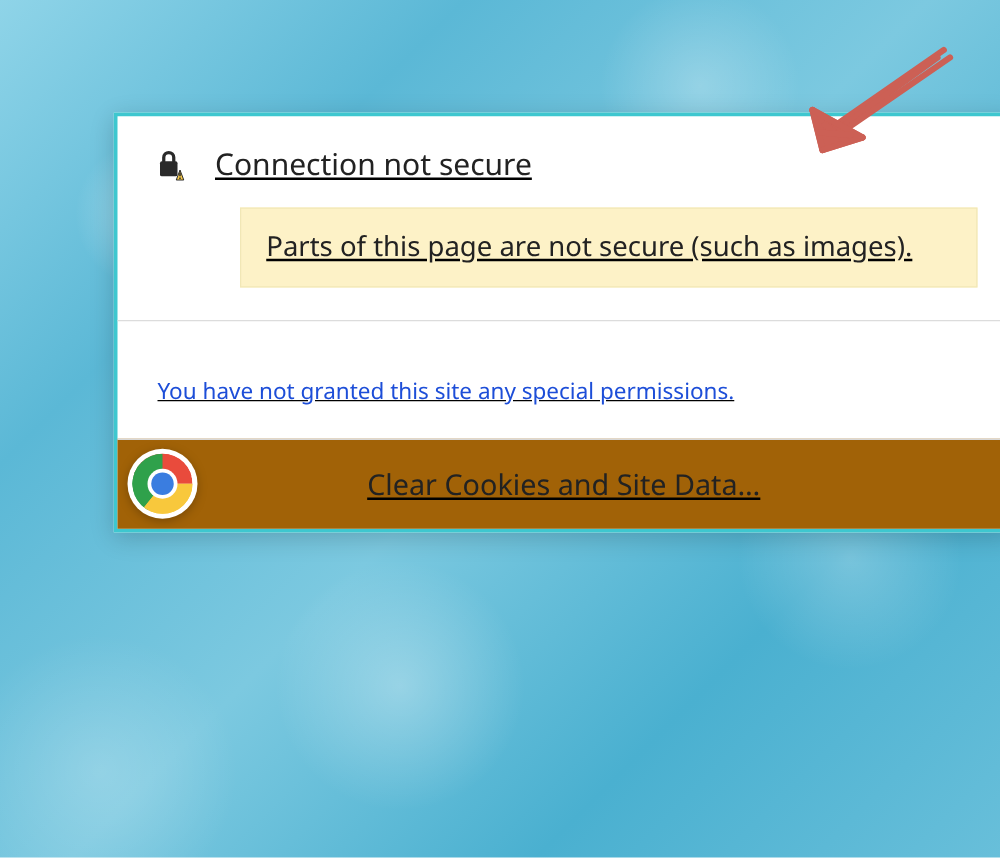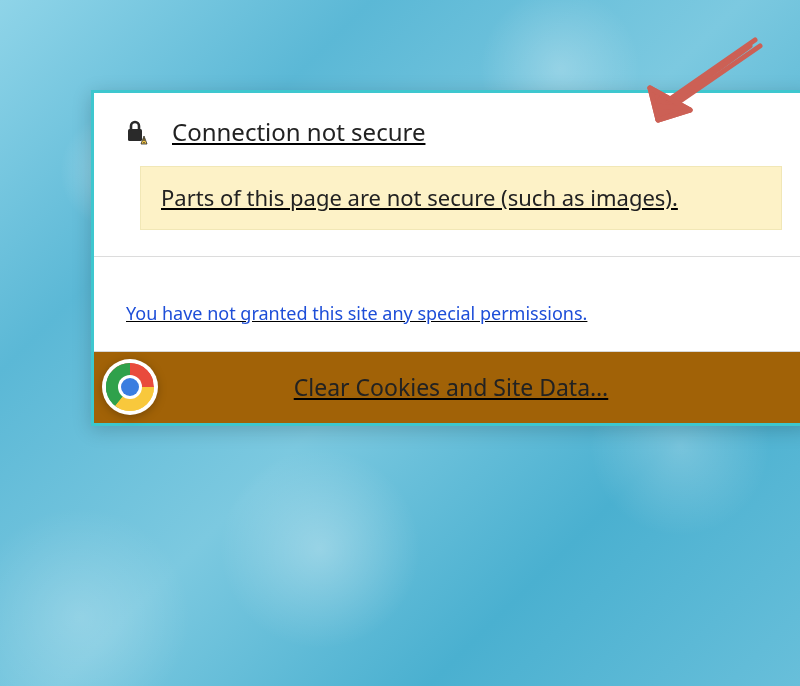--- a/index.html
+++ b/index.html
@@ -49,21 +49,21 @@
 
     .icon-box {
       width: 34px;
       display: flex;
       align-items: center;
       justify-content: center;
       flex-shrink: 0;
     }
 
     .warning-banner {
-      margin-left: 20px;
+      margin-left: 72px;
       margin-top: 18px;
       background: #fdf2c7;
       border: 1px solid #f1e7b6;
       padding: 16px 20px;
       font-size: 22px;
       color: #222;
       line-height: 1.35;
     }
 
     .perm-text {

